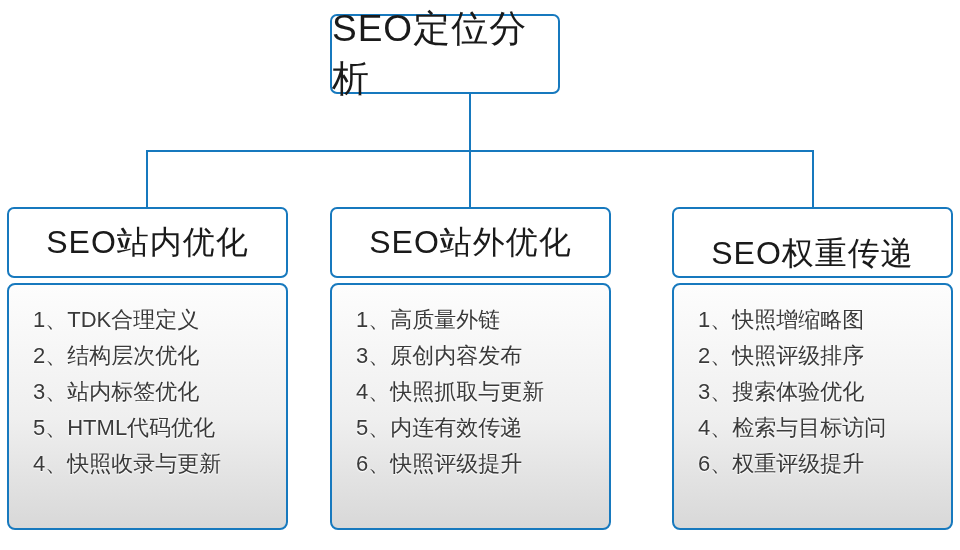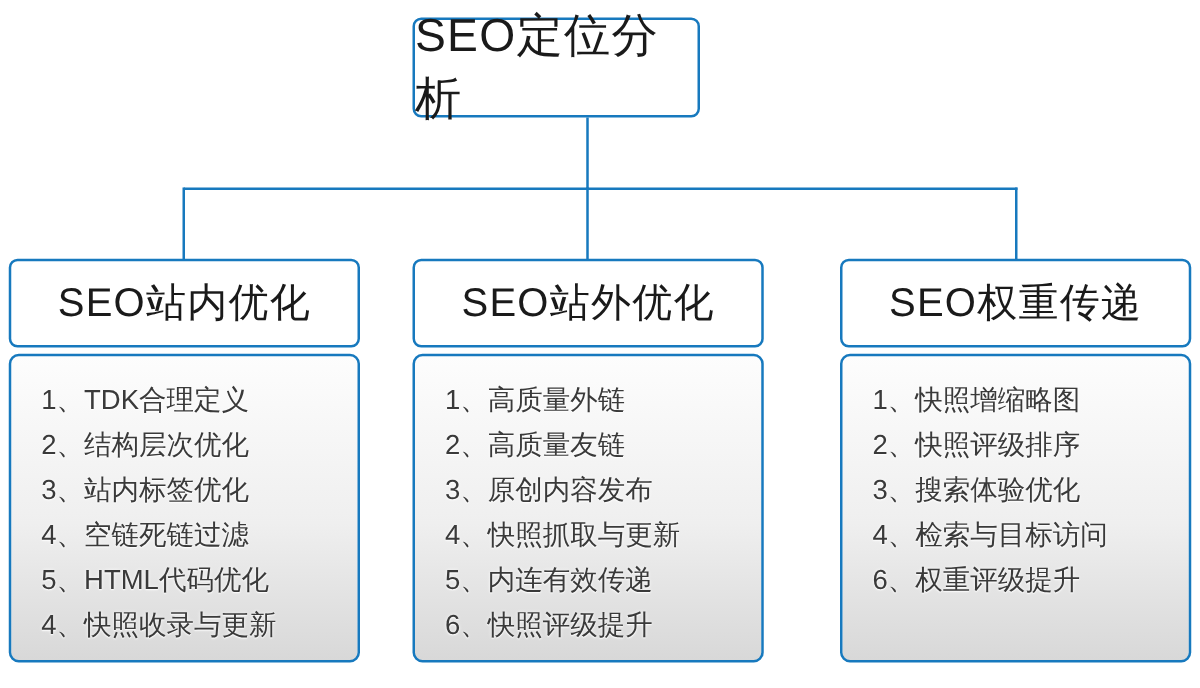--- a/index.html
+++ b/index.html
@@ -64,21 +64,21 @@
 
   .line {
     position: absolute;
     background: var(--accent);
   }
   .line.v { width: 2px; }
   .line.h { height: 2px; }
 
   .col-left  { left: 7px; }
   .col-mid   { left: 330px; }
-  .col-right { left: 672px; }
+  .col-right { left: 672px; align-items: flex-end; }
 </style>
 </head>
 <body>
 
 <div class="canvas">
 
   <div class="box root-box">
     <span>SEO定位分析</span>
   </div>
 
@@ -88,31 +88,29 @@
   <div class="line v" style="left:469px; top:150px; height:58px;"></div>
   <div class="line v" style="left:812px; top:150px; height:58px;"></div>
 
   <div class="box header-box col-left">
     <span>SEO站内优化</span>
   </div>
   <div class="list-box col-left">
     <div class="list-item">1、TDK合理定义</div>
     <div class="list-item">2、结构层次优化</div>
     <div class="list-item">3、站内标签优化</div>
-    <div class="list-item">4、空链死链过滤</div>
     <div class="list-item">5、HTML代码优化</div>
     <div class="list-item">4、快照收录与更新</div>
   </div>
 
   <div class="box header-box col-mid">
     <span>SEO站外优化</span>
   </div>
   <div class="list-box col-mid">
     <div class="list-item">1、高质量外链</div>
-    <div class="list-item">2、高质量友链</div>
     <div class="list-item">3、原创内容发布</div>
     <div class="list-item">4、快照抓取与更新</div>
     <div class="list-item">5、内连有效传递</div>
     <div class="list-item">6、快照评级提升</div>
   </div>
 
   <div class="box header-box col-right">
     <span>SEO权重传递</span>
   </div>
   <div class="list-box col-right">

